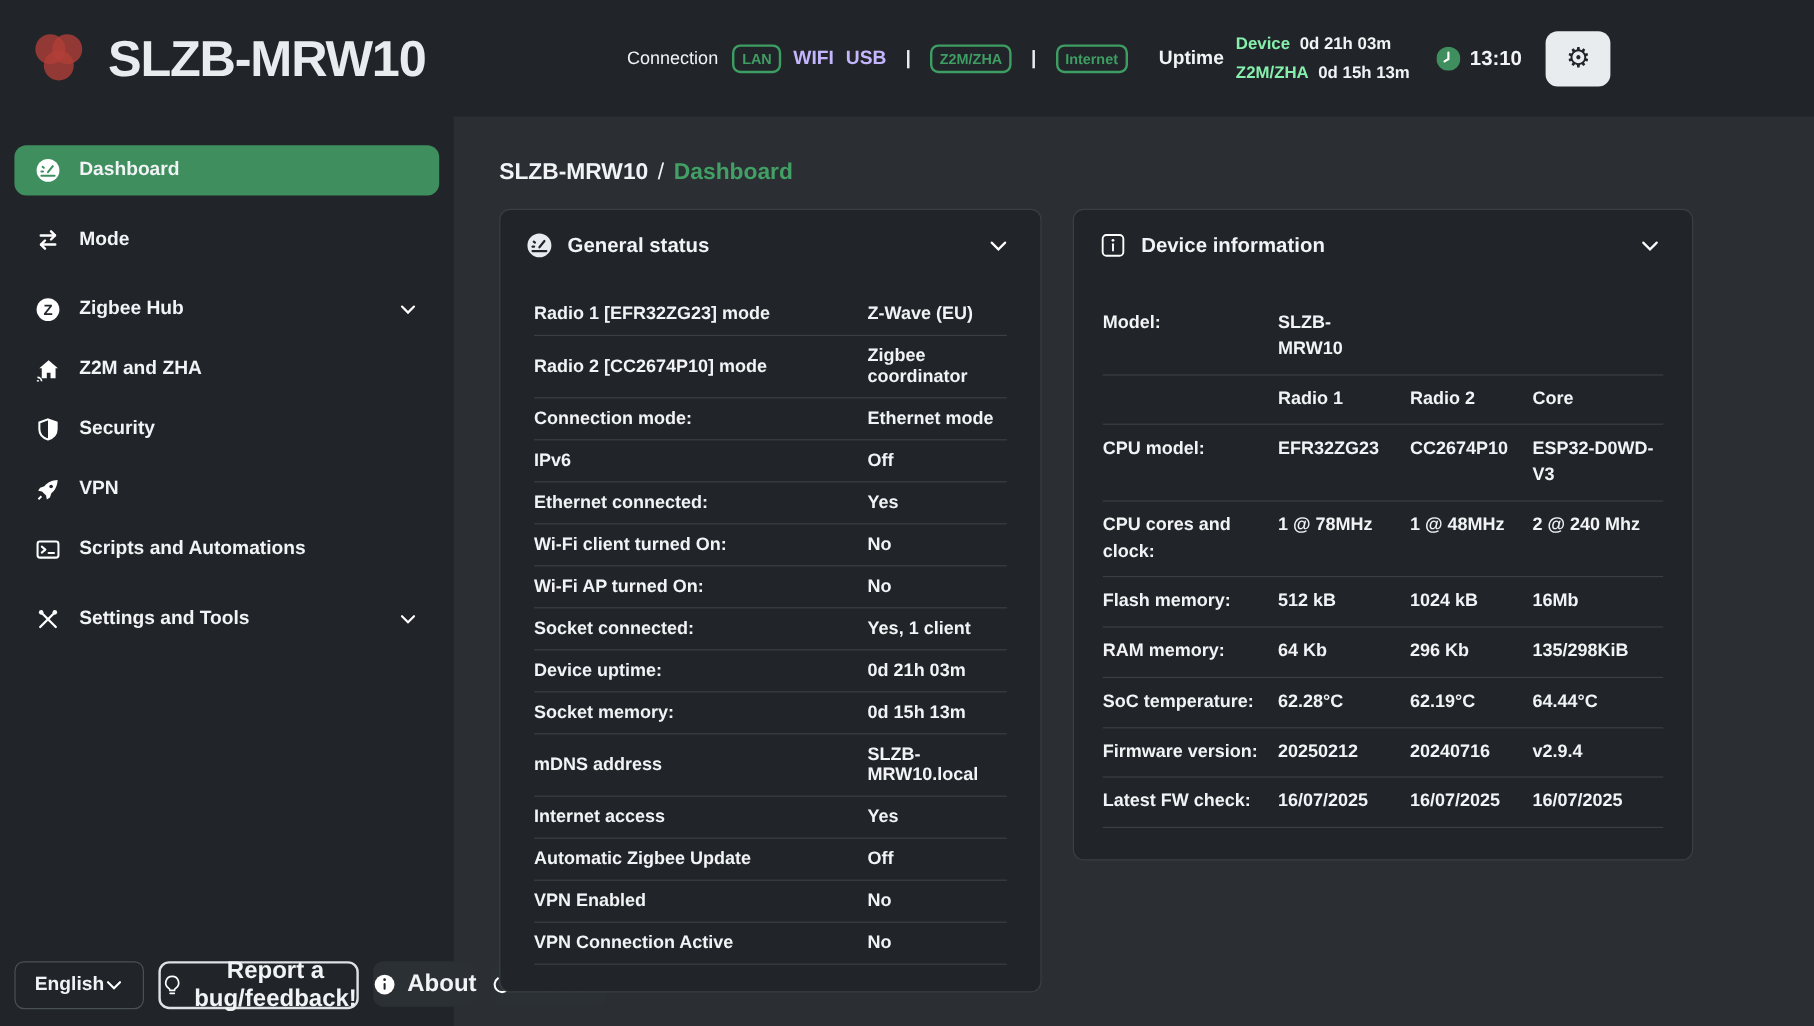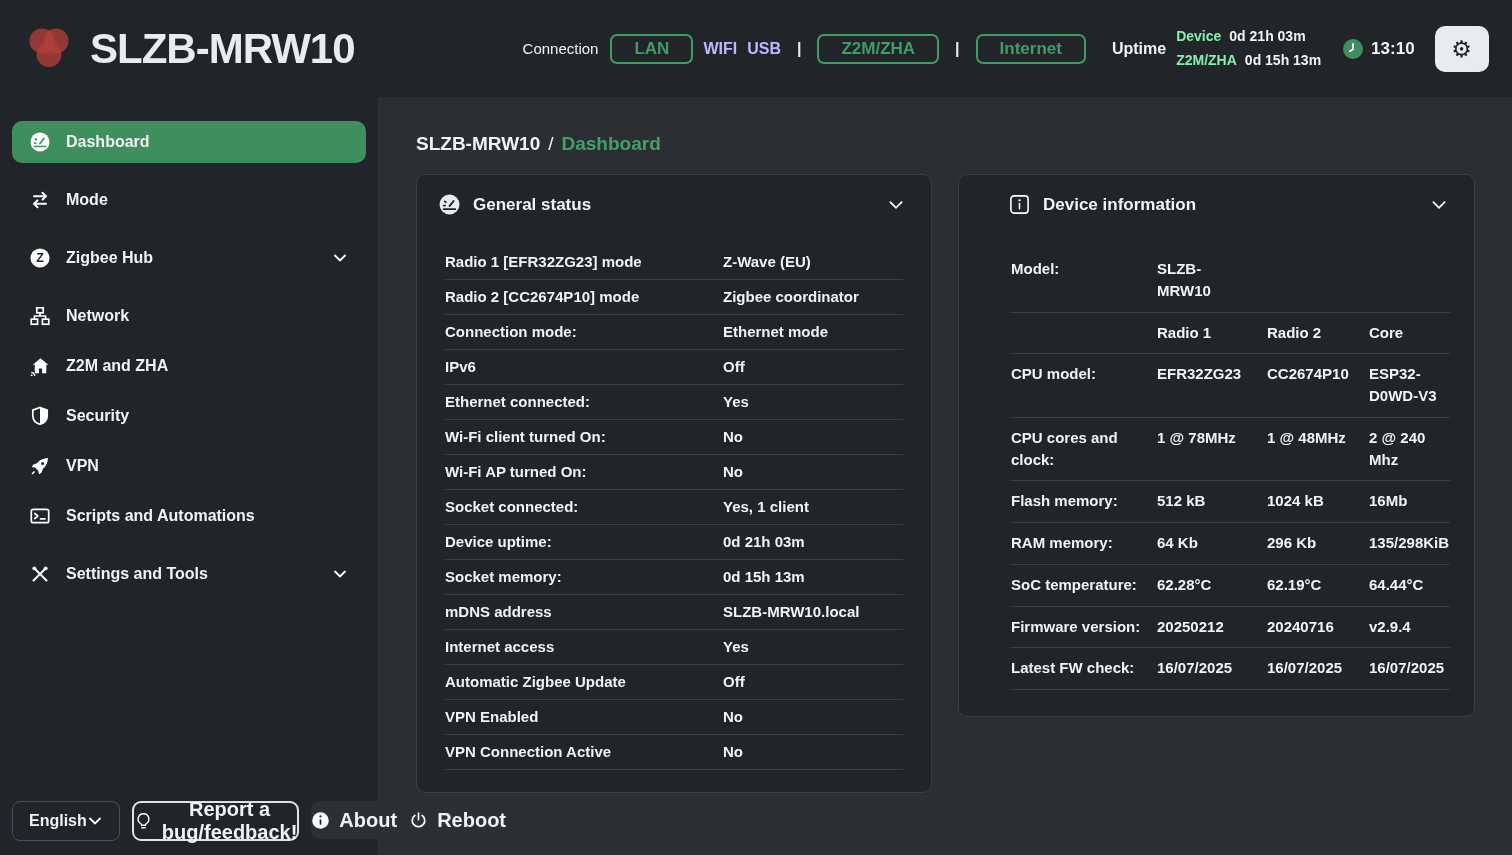--- a/index.html
+++ b/index.html
@@ -15,22 +15,22 @@
   }
   .logo { width:54px; height:54px; flex:0 0 auto; }
   .app-title {
     font-size:42px; font-weight:800; letter-spacing:-1px; color:#e9ecef;
     margin-left:14px; white-space:nowrap;
   }
   .subtitle { margin-left:18px; line-height:1.45; font-size:15px; font-weight:600; color:#e9ecef; }
   .conn-group { display:flex; align-items:center; gap:10px; margin-left:168px; white-space:nowrap; }
   .conn-label { font-size:15px; color:#f1f3f5; margin-right:2px; }
   .badge {
-    border:2px solid #3e9d63; color:#3e9d63; font-weight:700; font-size:17px;
-    border-radius:7px; padding:3px 22px;
+    border:2px solid #3e9d63; color:#3e9d63; font-weight:700; font-size:12px;
+    border-radius:7px; padding:3px 6px;
   }
   .conn-muted { color:#c4b5fd; font-weight:600; font-size:16px; }
   .pipe { color:#e9ecef; font-weight:700; margin:0 6px; }
   .uptime-group { display:flex; align-items:center; margin-left:26px; gap:10px; white-space:nowrap; }
   .uptime-title { font-size:16px; font-weight:700; color:#f1f3f5; }
   .uptime-lines { font-size:14px; line-height:1.7; }
   .uptime-lines .lab { color:#86efac; font-weight:600; margin-right:8px; }
   .uptime-lines .val { color:#f1f3f5; font-weight:700; }
   .clock-group { display:flex; align-items:center; gap:8px; margin-left:22px; }
   .clock-time { font-size:17px; font-weight:700; }
@@ -67,23 +67,23 @@
   }
   .side-btn.outlined { background:#212529; border:2px solid #dee2e6; height:40px; }
   .btn-icon { width:19px; height:19px; display:flex; }
   
   .main { position:absolute; top:97px; left:378px; width:1134px; height:758px; padding:36px 37px 0 38px; }
   .breadcrumb { font-size:19px; font-weight:600; margin-bottom:19px; }
   .breadcrumb .sep { margin:0 8px; color:#f1f3f5; font-weight:400; }
   .breadcrumb .current { color:#42a065; }
   .cards { display:flex; gap:26px; align-items:flex-start; }
   .card {
-    background:#212529; border:1px solid #3a3f45; border-radius:9px; width:516px;
-  }
-  .card.device { width:517px;padding-left:28px; }
+    background:#212529; border:1px solid #3a3f45; border-radius:9px; width:452px;
+  }
+  .card.device { width:517px; }
   .card-header { display:flex; align-items:center; gap:13px; padding:19px 26px 14px 22px; }
   .card-title { font-size:17px; font-weight:600; }
   .card-icon { width:21px; height:21px; display:flex; }
   .card-chevron { margin-left:auto; width:18px; height:18px; cursor:pointer; }
   .gs-table { padding:16px 28px 22px 28px; }
   .gs-row {
     display:grid; grid-template-columns:278px 1fr; align-items:center;
     padding:8px 0 9px 0; border-bottom:1px solid #3a3f45;
     font-size:15px; font-weight:600; color:#f1f3f5;
   }
@@ -183,31 +183,20 @@
         </svg>
     </span>
     <span>Zigbee Hub</span>
     <span class="nav-chevron">
       <svg viewBox="0 0 16 16" fill="none" stroke="#fff" stroke-width="1.8" stroke-linecap="round">
           <path d="M3 5.5l5 5 5-5"></path>
         </svg>
     </span>
   </div>
 
-  <div class="nav-item spaced">
-    <span class="nav-icon">
-      <svg viewBox="0 0 20 20" fill="none" stroke="#fff" stroke-width="1.7">
-          <rect x="6.8" y="1.8" width="6.4" height="5"></rect>
-          <rect x="1.2" y="13.2" width="6.4" height="5"></rect>
-          <rect x="12.4" y="13.2" width="6.4" height="5"></rect>
-          <path d="M10 6.8v3.2M4.4 13.2v-3.2h11.2v3.2"></path>
-        </svg>
-    </span>
-    <span>Network</span>
-  </div>
 
   <div class="nav-item">
     <span class="nav-icon">
       <svg viewBox="0 0 20 20" fill="#fff">
           <path d="M10.5 2.2l7.8 6.6h-2v8.4h-4.2v-4.6H9v4.6H4.8V8.8h-2z"></path>
           <path d="M1.2 16.5a3.5 3.5 0 013.5 3.5" stroke="#fff" stroke-width="1.4" fill="none"></path>
           <circle cx="1.6" cy="19.6" r="1"></circle>
         </svg>
     </span>
     <span>Z2M and ZHA</span>

